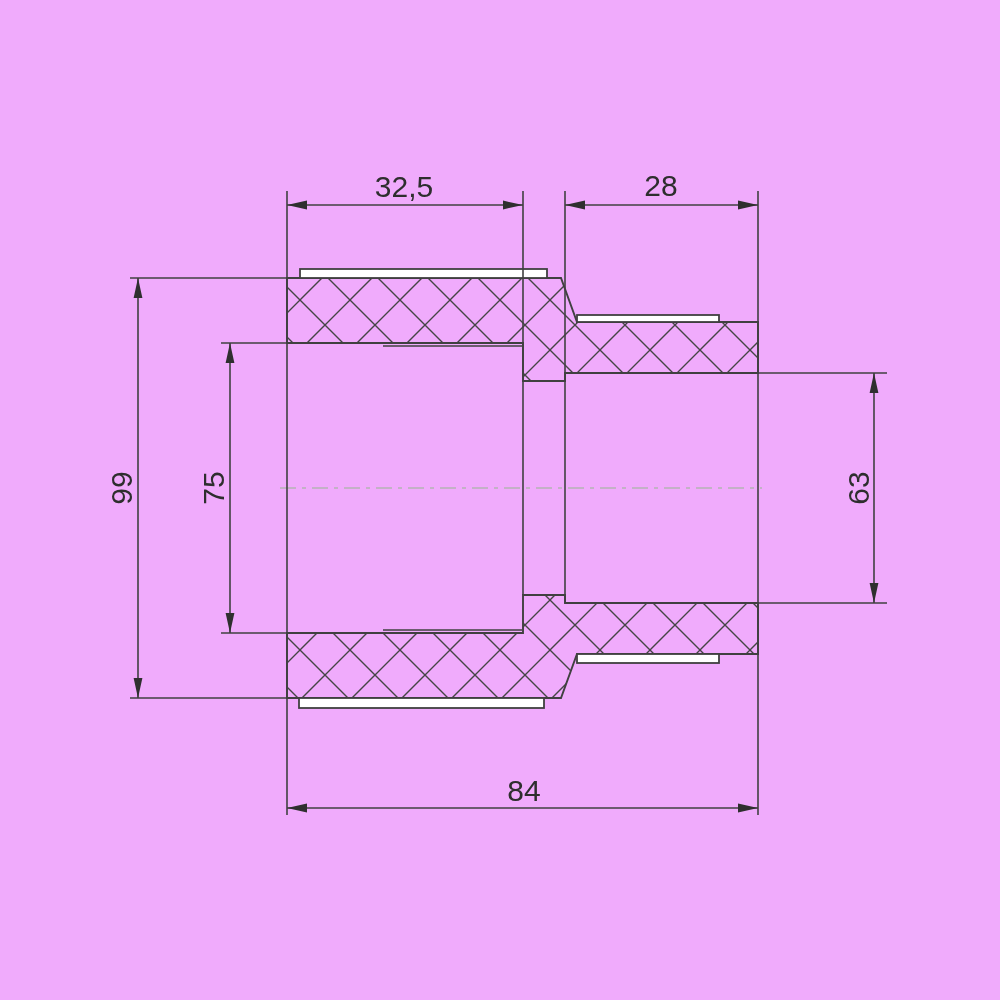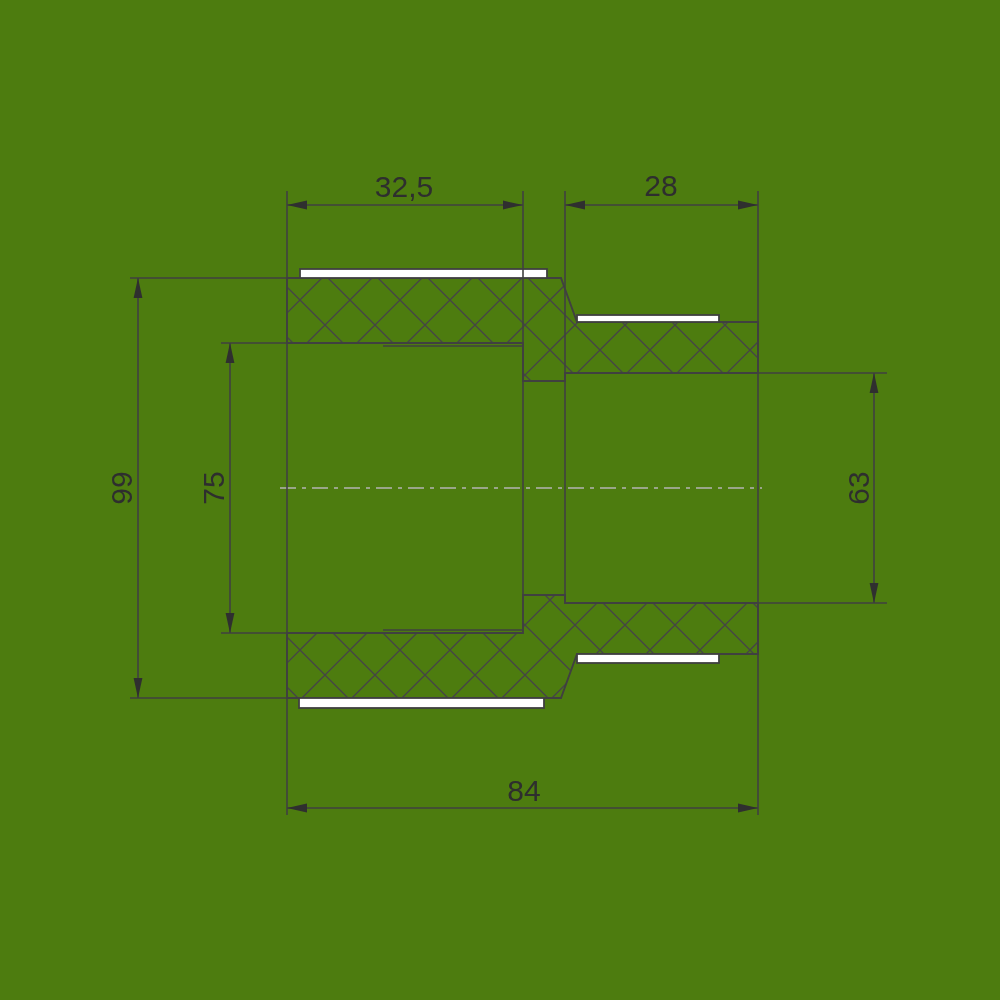--- a/index.html
+++ b/index.html
@@ -6,21 +6,21 @@
     margin: 0;
     padding: 0;
     background: #ffffff;
     width: 1000px;
     height: 1000px;
     overflow: hidden;
   }
   .canvas-wrap {
     width: 1000px;
     height: 1000px;
-    background: #4d7c0f;
+    background: #f0abfc;
   }
   svg text {
     font-family: "Liberation Sans", "DejaVu Sans", sans-serif;
     font-size: 30px;
     fill: #2e2e2e;
   }
   .outline {
     stroke: #404040;
     stroke-width: 1.9;
     fill: url(#hatch);

